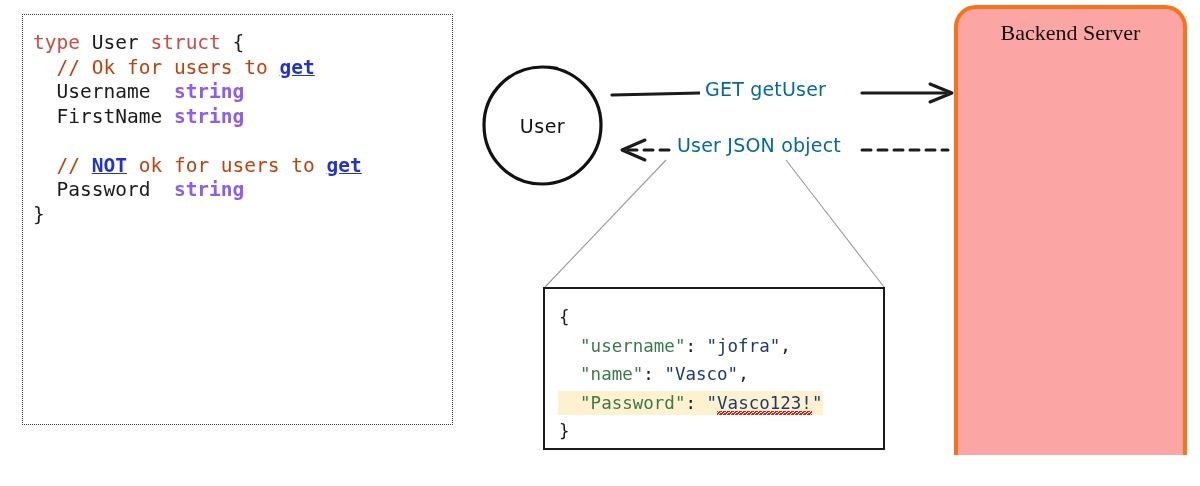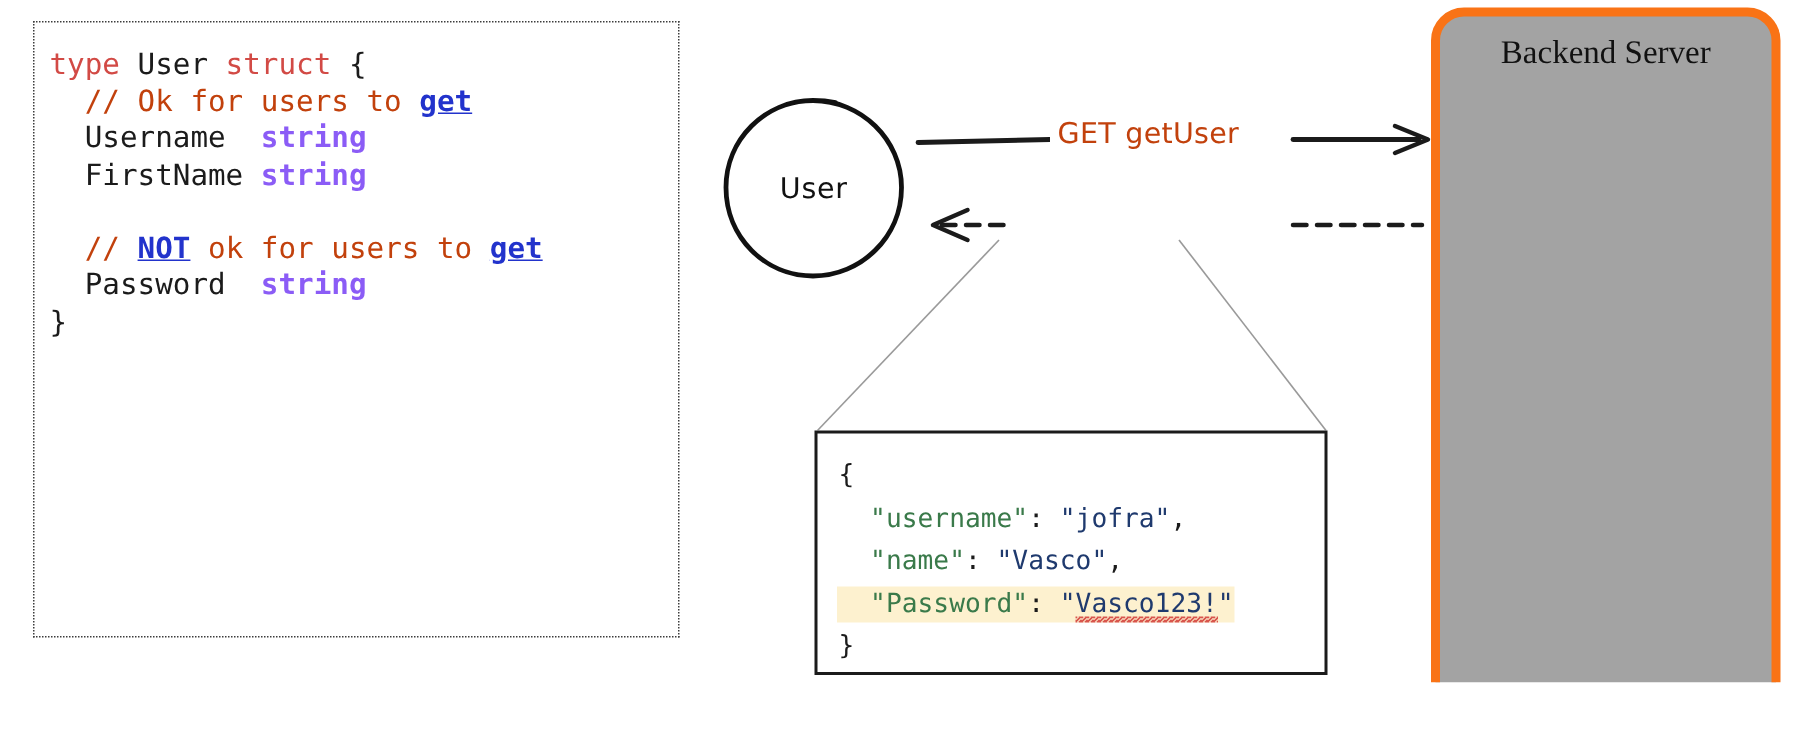--- a/index.html
+++ b/index.html
@@ -79,21 +79,21 @@
     left: 0; top: 0;
     width: 1200px; height: 486px;
     pointer-events: none;
   }
   #arrows-layer svg { display: block; }
 
   .edge-label {
     position: absolute;
     font-family: "DejaVu Sans", sans-serif;
     font-size: 19px;
-    color: #c2410c;
+    color: #0369a1;
     background: #ffffff;
     padding: 0 5px;
     white-space: nowrap;
     letter-spacing: 0.2px;
   }
   #label-request  { left: 700px; top: 78px; }
   #label-response { left: 672px; top: 134px; }
 
   
   #json-box {
@@ -144,23 +144,23 @@
     background-size: 4px 4px;
   }
 
   
   #backend-box {
     position: absolute;
     left: 954px;
     top: 5px;
     width: 233px;
     height: 471px;
-    border: 6px solid #f97316;
+    border: 4px solid #f97316;
     border-radius: 22px;
-    background: #a3a3a3;
+    background: #fca5a5;
     box-sizing: border-box;
   }
   #backend-title {
     position: absolute;
     left: 0;
     top: 11px;
     width: 100%;
     text-align: center;
     font-family: "Liberation Serif", "DejaVu Serif", serif;
     font-size: 22px;
@@ -193,20 +193,21 @@
 
       <g>
         <line x1="666" y1="160" x2="545" y2="287" stroke="#9a9a9a" stroke-width="1.1"></line>
         <line x1="786" y1="160" x2="884" y2="287" stroke="#9a9a9a" stroke-width="1.1"></line>
       </g>
     </svg>
   </div>
 
   <div class="edge-label" id="label-request">GET getUser</div>
 
+  <div class="edge-label" id="label-response">User JSON object</div>
 
   <div id="user-node">
     <svg width="123" height="123" viewBox="0 0 123 123" xmlns="http://www.w3.org/2000/svg">
       <path d="M 61 3
                C 93 3 120 29 120 61
                C 120 94 93 120 61 120
                C 29 120 3 94 3 61
                C 3 29 29 3 61 3
                C 66 3 71 3.4 76 4.4" fill="#ffffff" stroke="#111111" stroke-width="3.2" stroke-linecap="round"></path>
     </svg>

